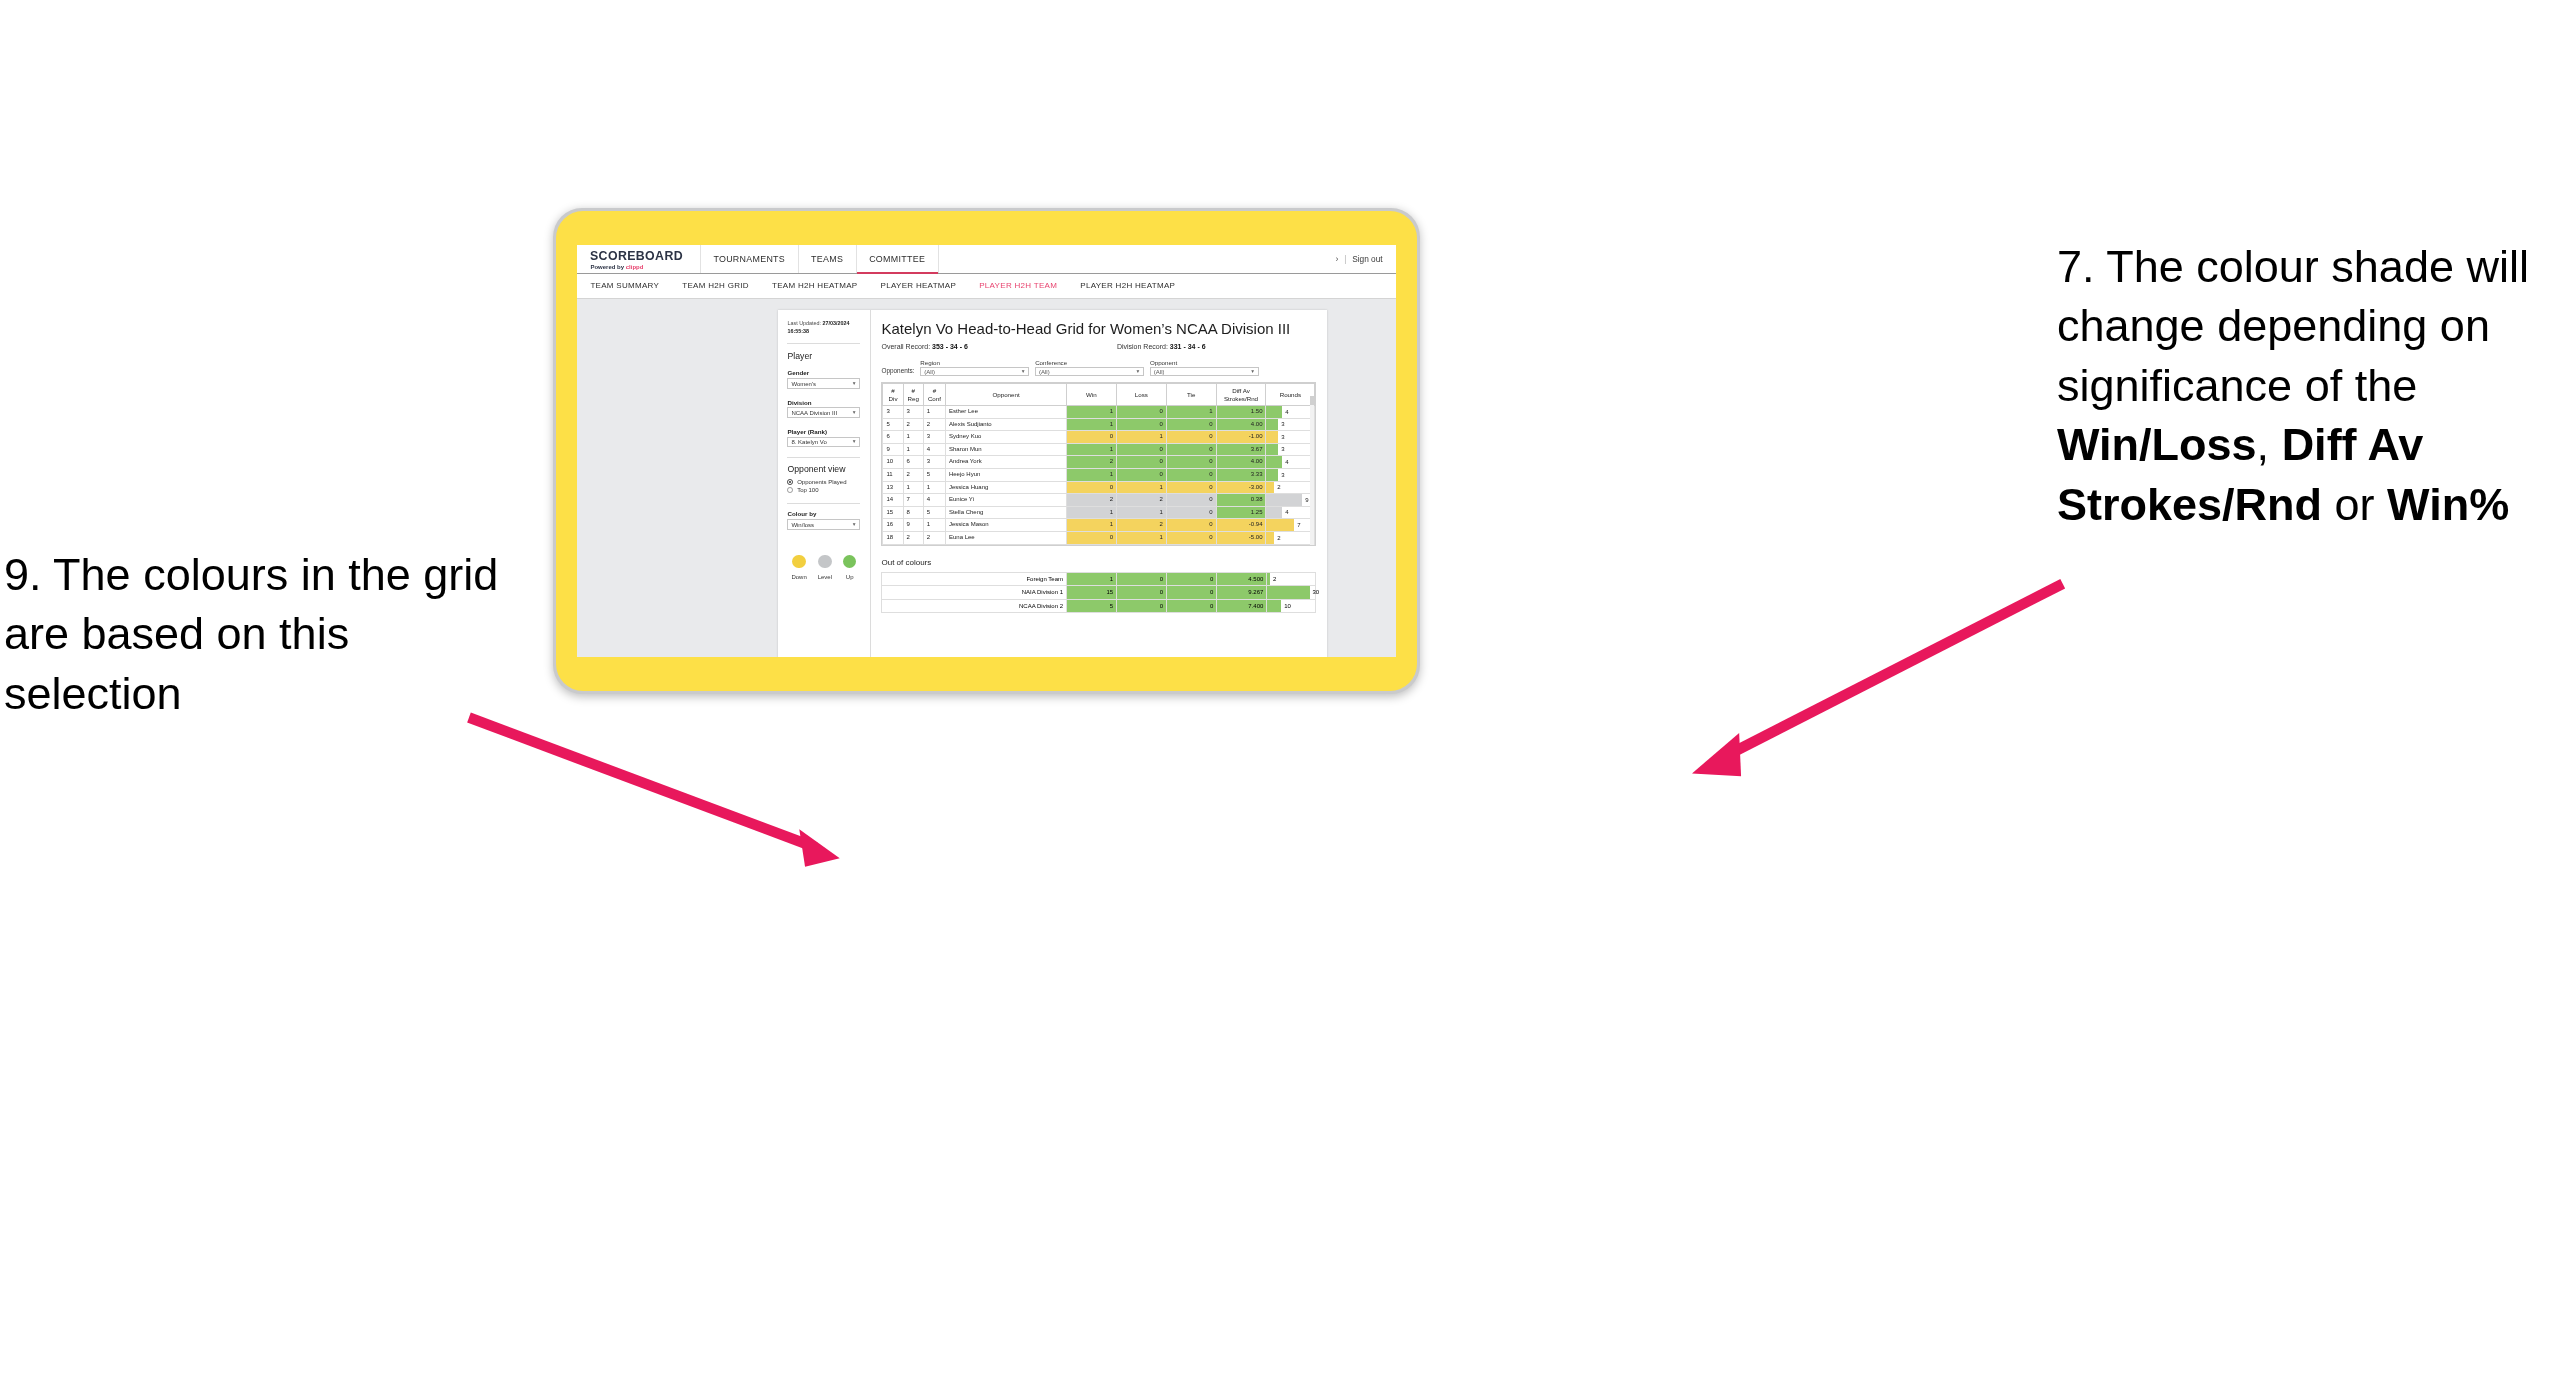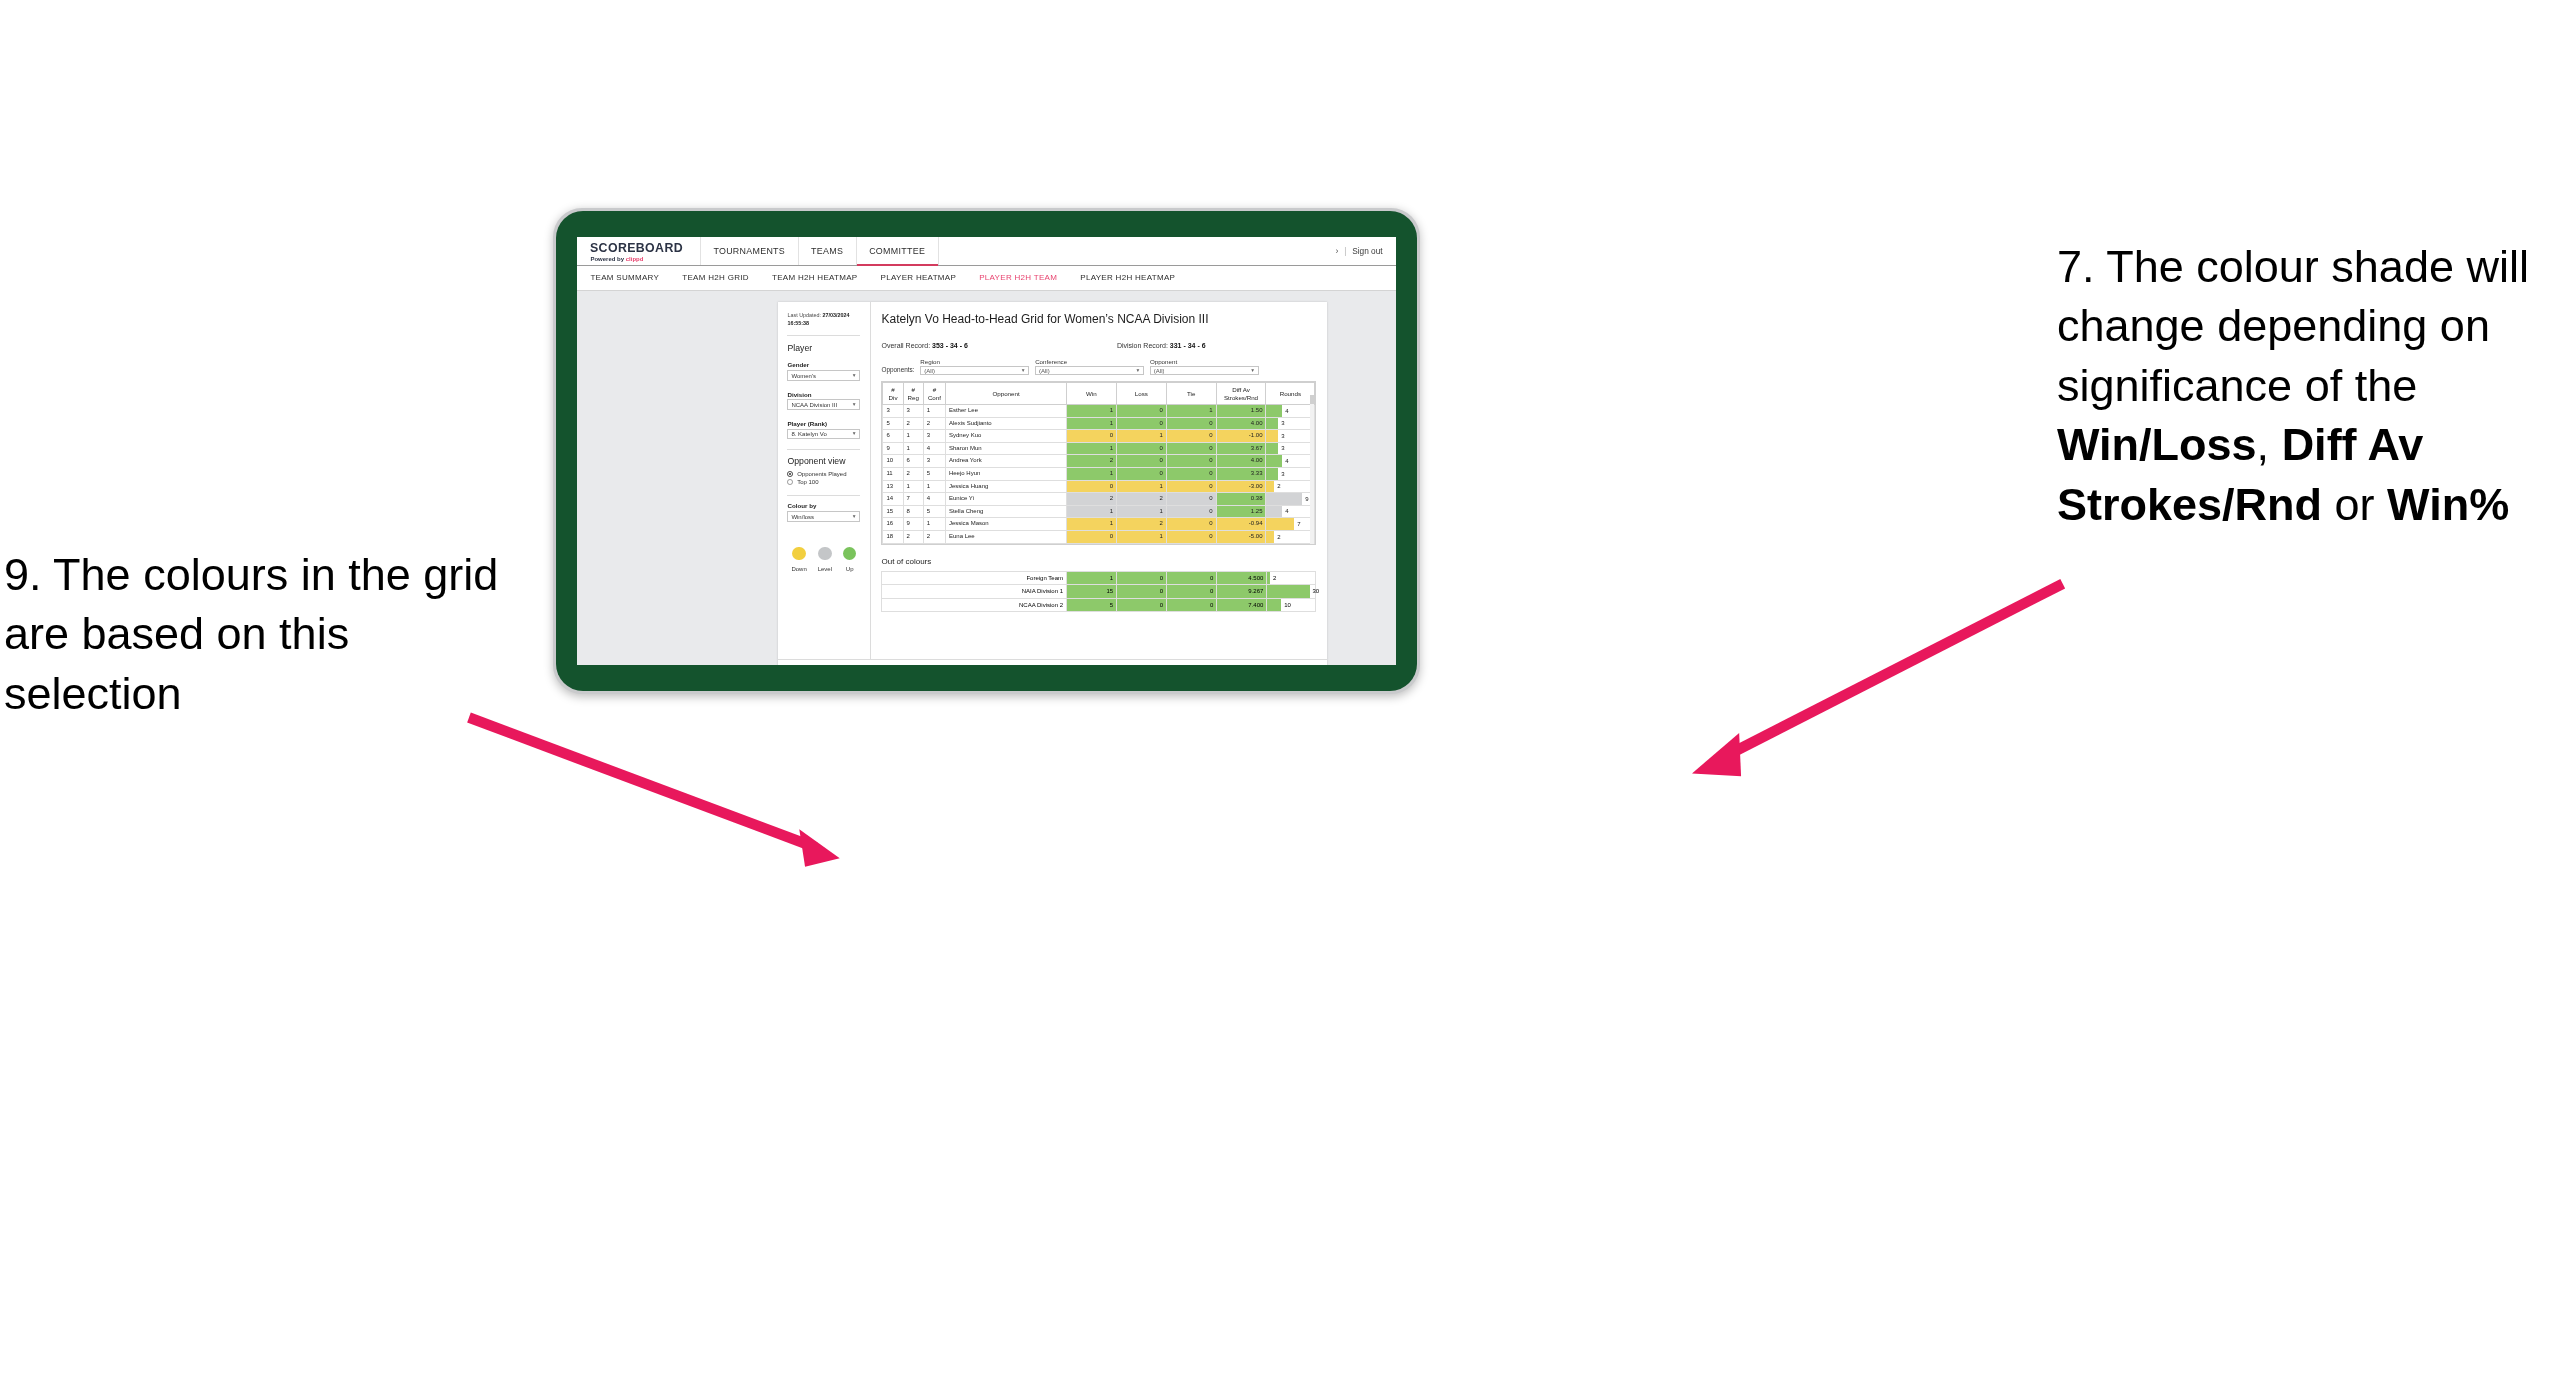--- a/index.html
+++ b/index.html
@@ -29,23 +29,23 @@
   #tablet {
     position:absolute; left:553px; top:208px;
     width:867px; height:486px;
     background:#c9cacc;
     border-radius:29px;
     padding:2.9px;
     box-shadow:0 2.9px 9.6px rgba(0,0,0,.25);
   }
   #tablet-inner {
     width:100%; height:100%;
-    background:#14532d;
+    background:#fde047;
     border-radius:27px;
-    padding:26px 21px;
+    padding:34px 21px;
   }
   #screen {
     width:100%; height:100%;
     background:#e9eaec;
     overflow:hidden;
     position:relative;
   }
 
   
   #app-header {
@@ -111,21 +111,21 @@
   .radio.on { border-color:#444; }
   .radio.on::after { content:""; position:absolute; left:1px; top:1px; width:1.9px; height:1.9px; border-radius:50%; background:#333; }
   .radio-lbl { font-size:6px; color:#333; }
   #legend { display:flex; justify-content:space-between; padding:0 3.9px; margin-top:25px; }
   .legend-item { display:flex; flex-direction:column; align-items:center; gap:5.8px; }
   .dot { width:13.5px; height:13.5px; border-radius:50%; }
   .legend-lbl { font-size:6px; color:#333; }
 
   
   #main { flex:1; padding:9.6px 10.6px 0 10.6px; overflow:hidden; }
-  #vtitle { font-size:12px; color:#1d1d1d; font-weight:400; margin-bottom:16px; }
+  #vtitle { font-size:15px; color:#1d1d1d; font-weight:400; margin-bottom:6px; }
   #records { display:flex; font-size:7px; color:#333; margin-bottom:8.7px; }
   #records b { font-weight:700; color:#111; }
   #rec-div { margin-left:149px; }
 
   #opp-filters { display:flex; align-items:flex-end; gap:5.8px; margin-bottom:5.8px; }
   #opp-label { font-size:6.4px; color:#333; padding-bottom:1.9px; }
   .opp-group { width:109px; }
   .opp-group .fld-label { font-weight:400; font-size:6.2px; margin-bottom:1px; color:#333; }
   .opp-group .fld { margin-bottom:0; height:9.6px; }
   .opp-group .fld span.v { color:#555; }

